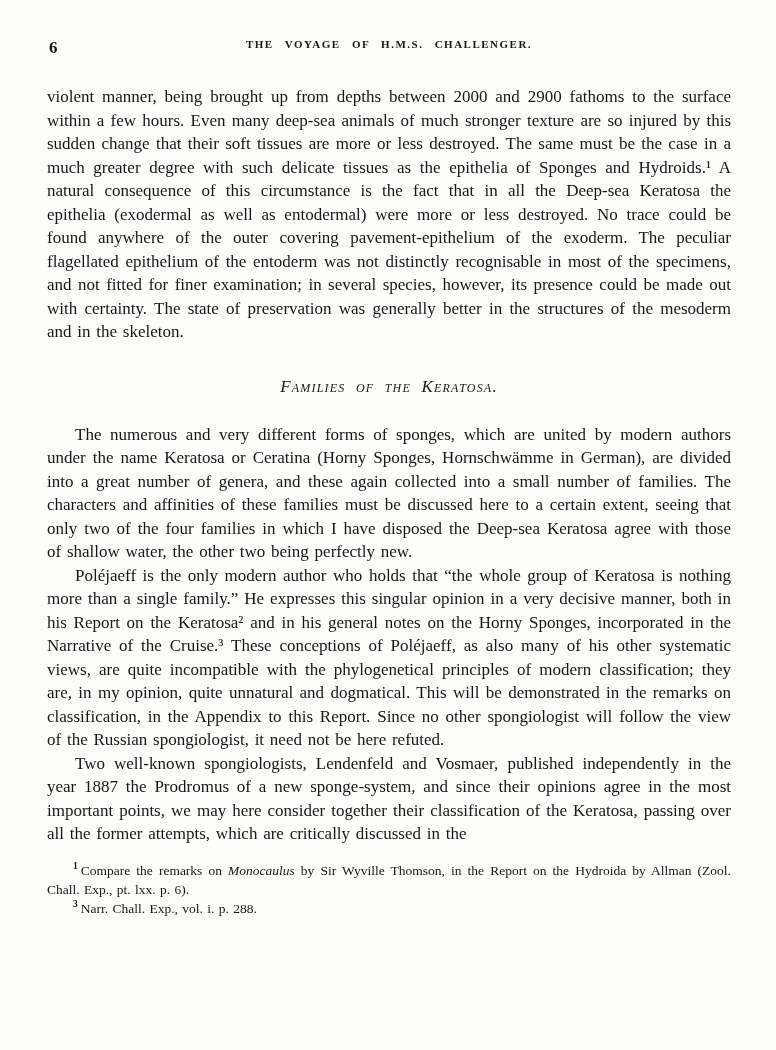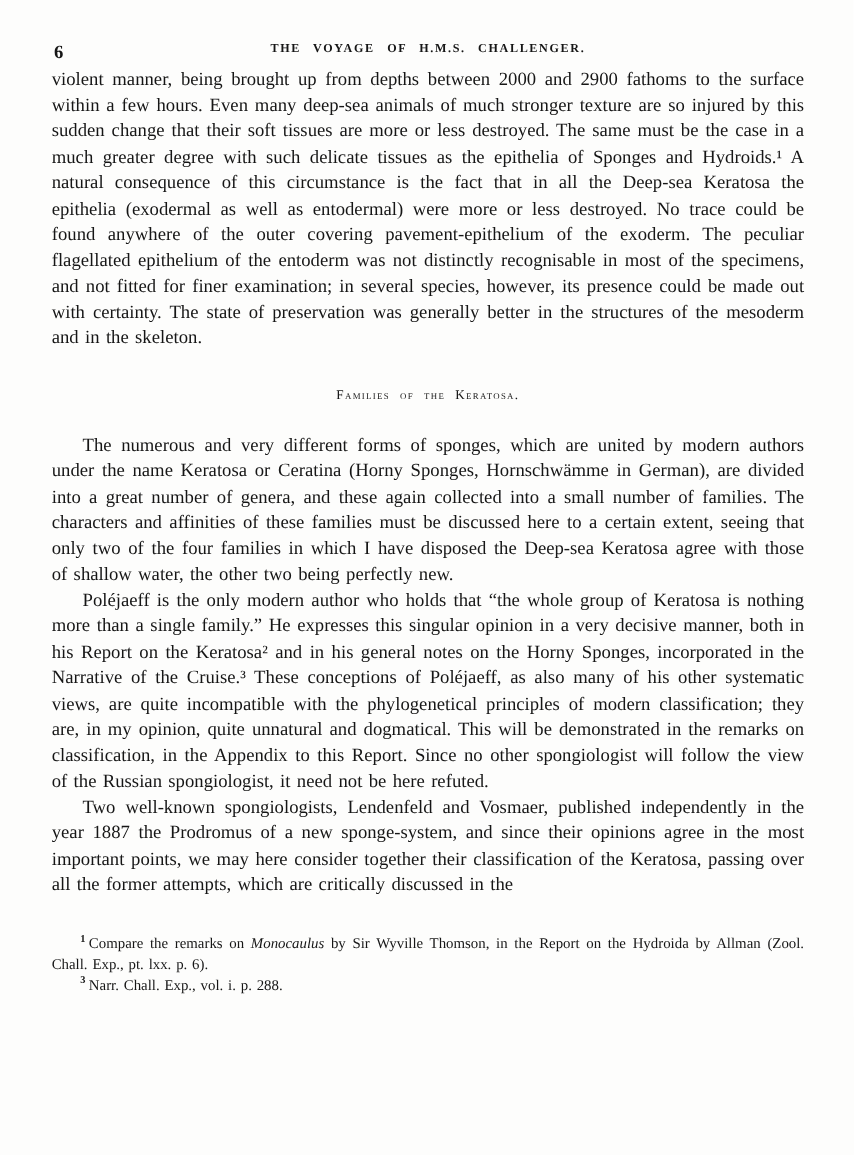--- a/index.html
+++ b/index.html
@@ -31,42 +31,44 @@
   }
   .running-title {
     text-align: center;
     font-size: 11px;
     font-weight: bold;
     letter-spacing: 1.5px;
     word-spacing: 7px;
     white-space: nowrap;
   }
   .body-text {
+    margin-top: 25px;
   }
   .body-par {
     margin: 0;
     font-size: 17px;
     line-height: 23.5px;
     text-align: justify;
     word-spacing: 1.5px;
   }
   .body-par.indented {
     text-indent: 28px;
   }
   .section-heading {
     margin: 33px 0 26px 0;
     text-align: center;
-    font-size: 12px;
+    font-size: 17px;
     font-weight: normal;
     font-variant: small-caps;
     letter-spacing: 1.2px;
     word-spacing: 5px;
+    font-style: italic;
   }
   .footnotes {
-    margin-top: 32px;
+    margin-top: 15px;
     font-size: 13.5px;
     line-height: 19px;
   }
   .footnote {
     margin: 0;
     text-indent: 26px;
     text-align: justify;
     word-spacing: 1px;
   }
   .footnote sup {

